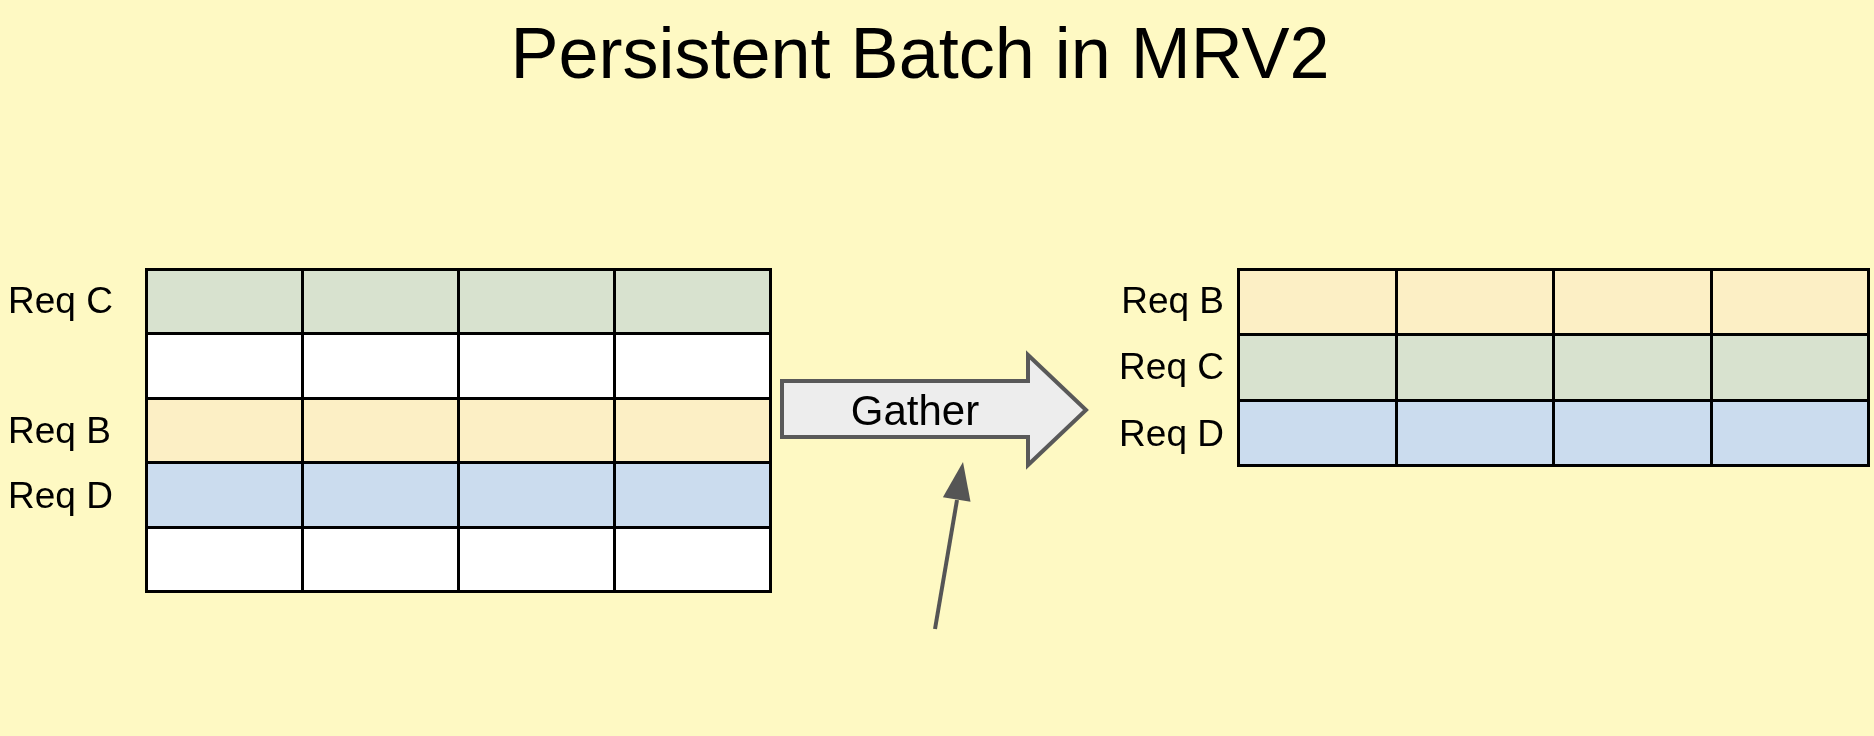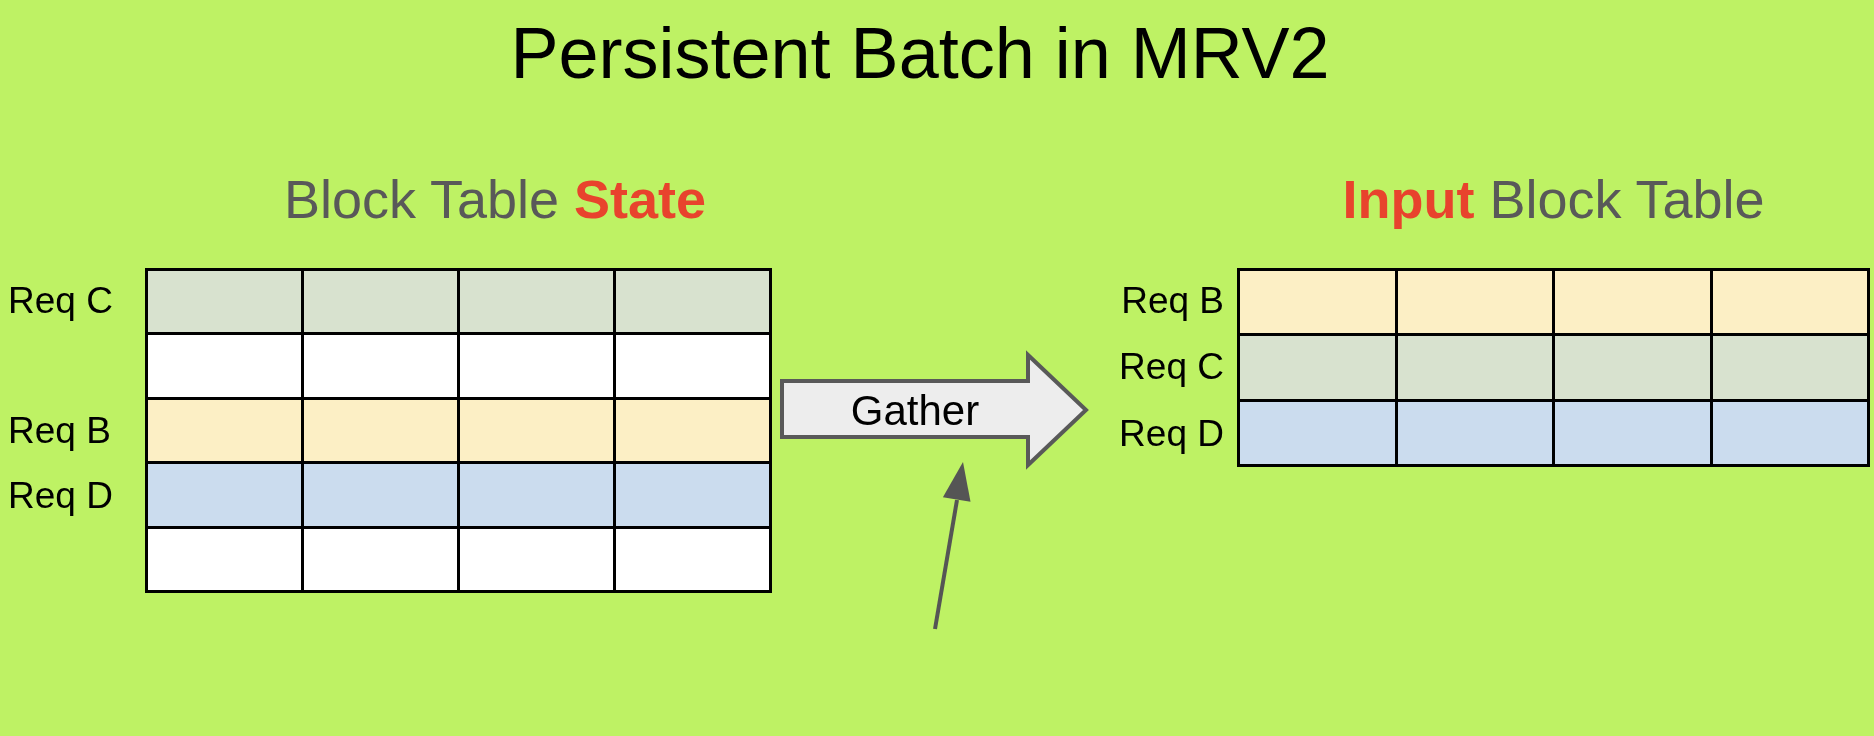--- a/index.html
+++ b/index.html
@@ -5,21 +5,21 @@
   html, body {
     margin: 0;
     padding: 0;
     background: #ffffff;
     font-family: "Liberation Sans", sans-serif;
   }
   .canvas {
     position: relative;
     width: 1874px;
     height: 736px;
-    background: #bef264;
+    background: #fef9c3;
     overflow: hidden;
   }
   .diagram-title {
     position: absolute;
     top: 12px;
     left: 0;
     width: 1840px;
     text-align: center;
     font-size: 72px;
     line-height: 1.15;
@@ -120,23 +120,21 @@
     white-space: nowrap;
   }
 </style>
 </head>
 <body>
 
 <div class="canvas">
 
   <div class="diagram-title">Persistent Batch in MRV2</div>
 
-  <div class="table-heading heading-left"><span class="gray-text" style="color: rgb(89, 89, 89);">Block Table </span><span class="accent" style="color: rgb(232, 67, 45);">State</span></div>
 
-  <div class="table-heading heading-right"><span class="accent" style="color: rgb(232, 67, 45);">Input</span><span class="gray-text" style="color: rgb(89, 89, 89);"> Block Table</span></div>
 
   <div class="labels-col labels-left" id="labels-left">
       <div class="row-label">Req C</div>
       <div class="row-label"></div>
       <div class="row-label">Req B</div>
       <div class="row-label">Req D</div>
       <div class="row-label"></div>
     </div>
 
   <div class="block-grid grid-left" id="grid-left" style="grid-template-columns: repeat(4, 1fr); background: rgb(0, 0, 0);">

